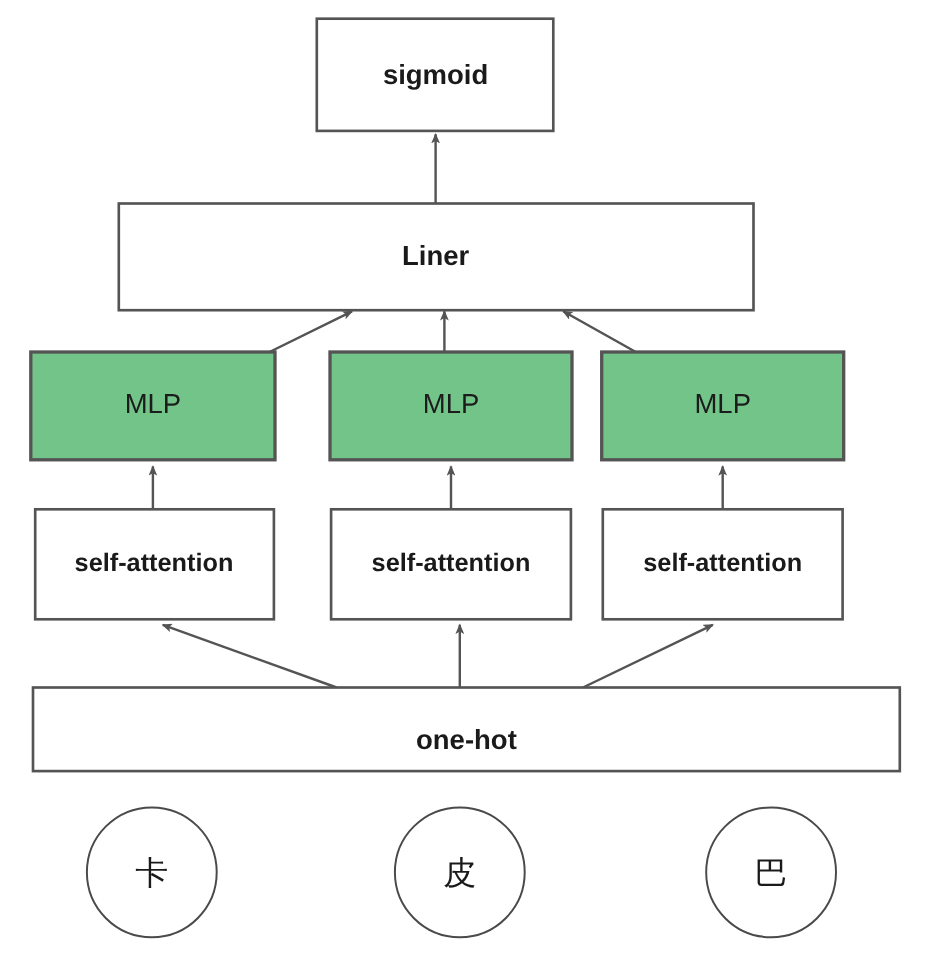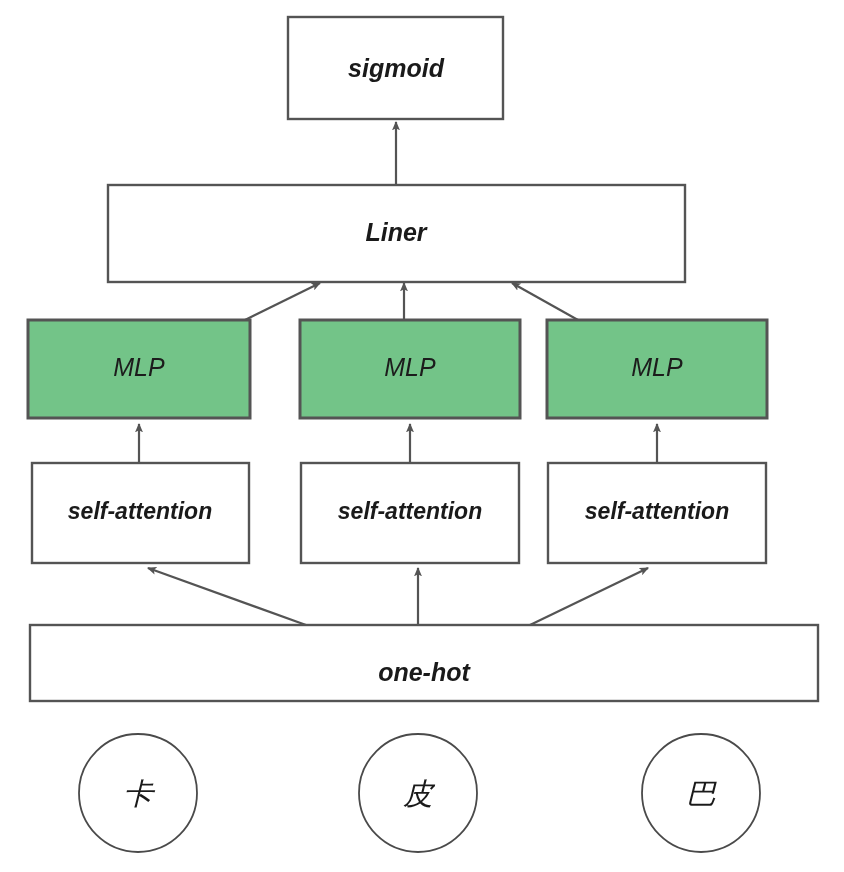--- a/index.html
+++ b/index.html
@@ -11,21 +11,20 @@
     width: 844px;
     height: 872px;
     font-family: "Liberation Sans", sans-serif;
     overflow: hidden;
   }
   #diagram-root {
     position: relative;
     width: 844px;
     height: 872px;
     background: #ffffff;
-    font-style: italic;
   }
   svg.canvas {
     display: block;
     width: 844px;
     height: 872px;
   }
   .box-rect {
     fill: #ffffff;
     stroke: #545454;
     stroke-width: 2.4;

